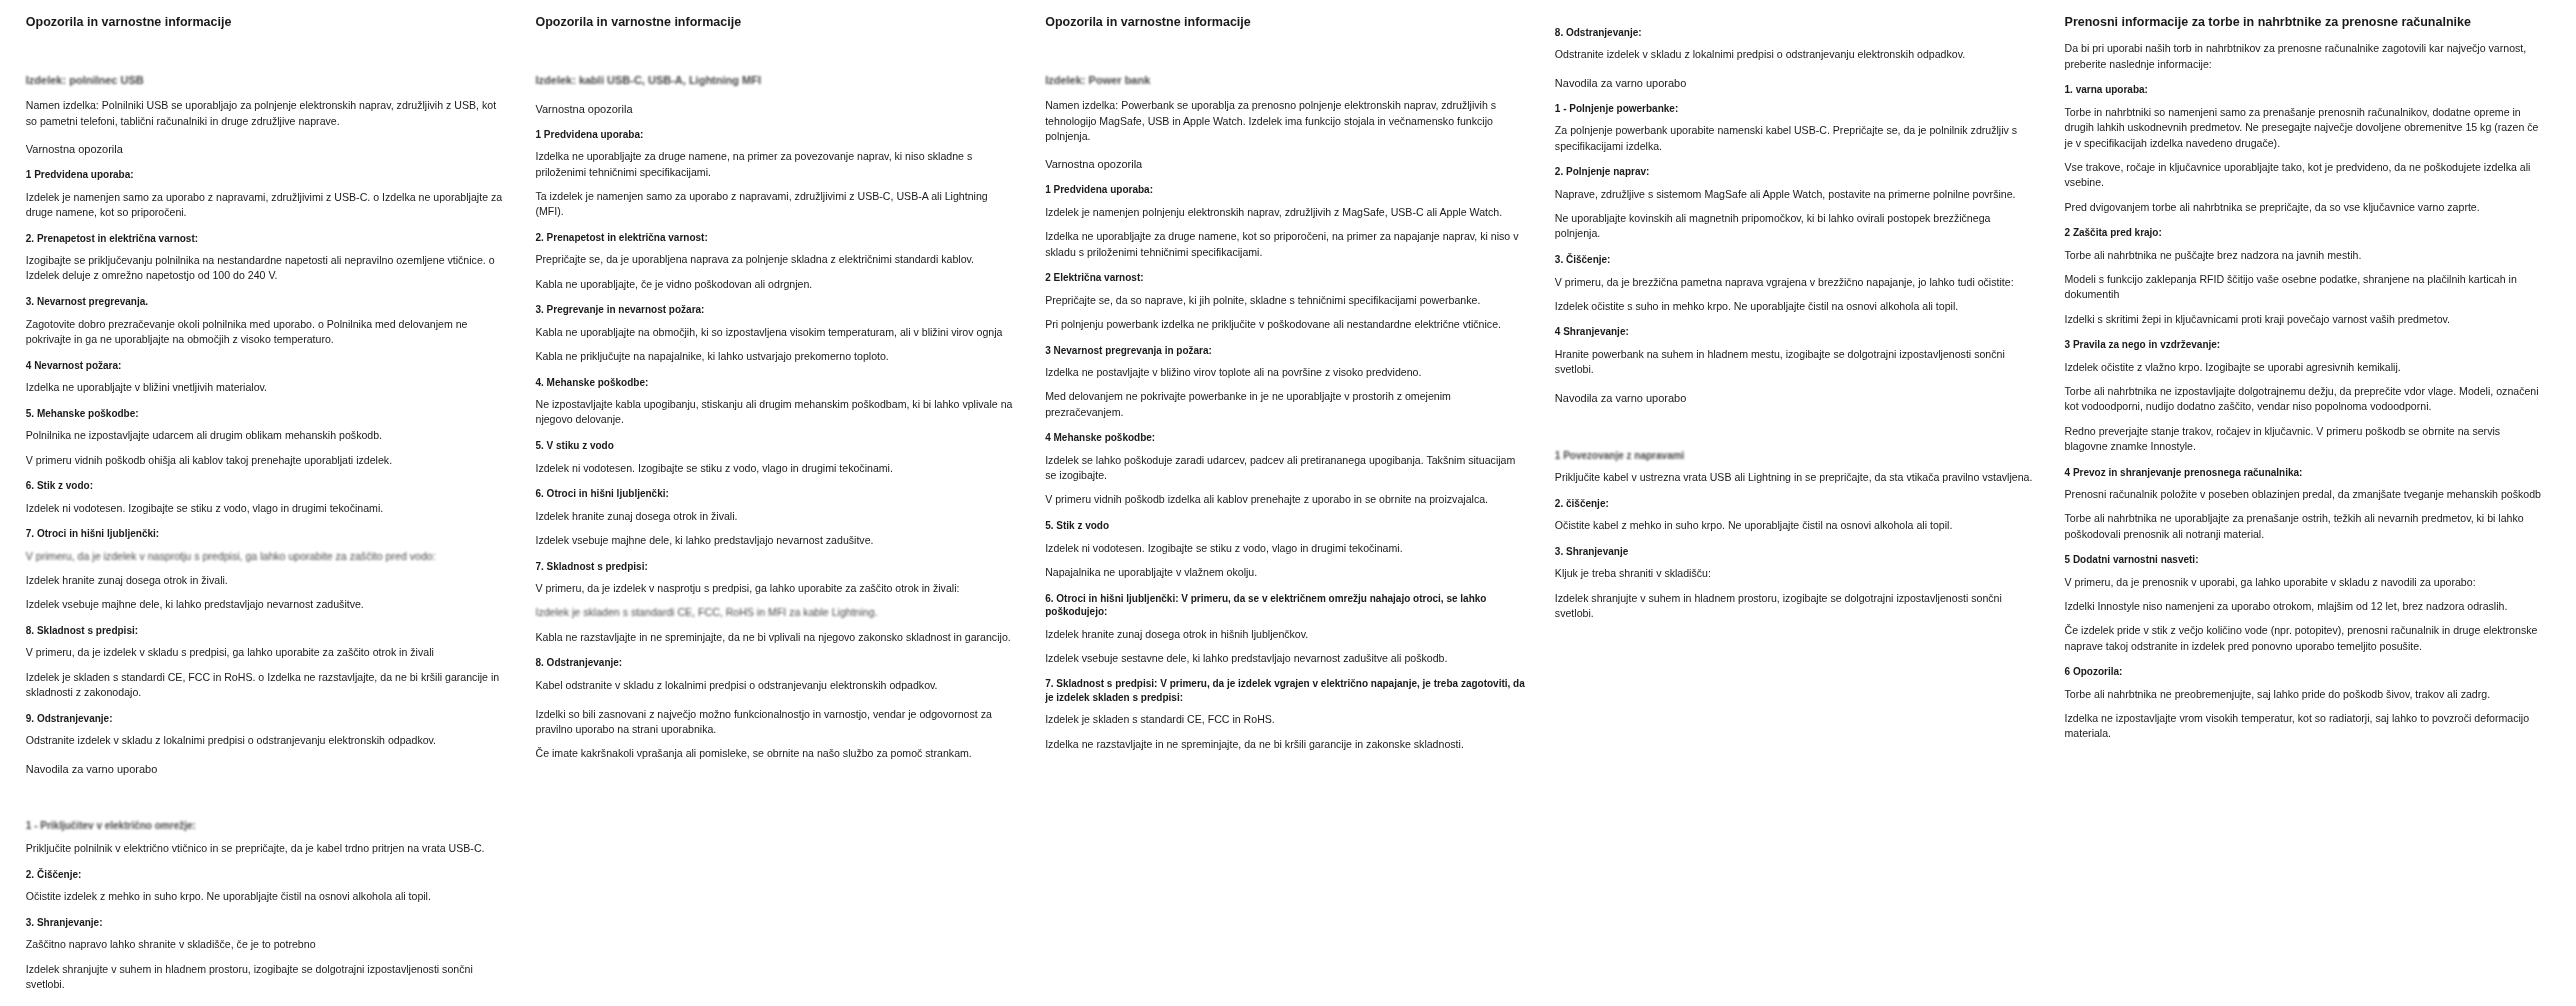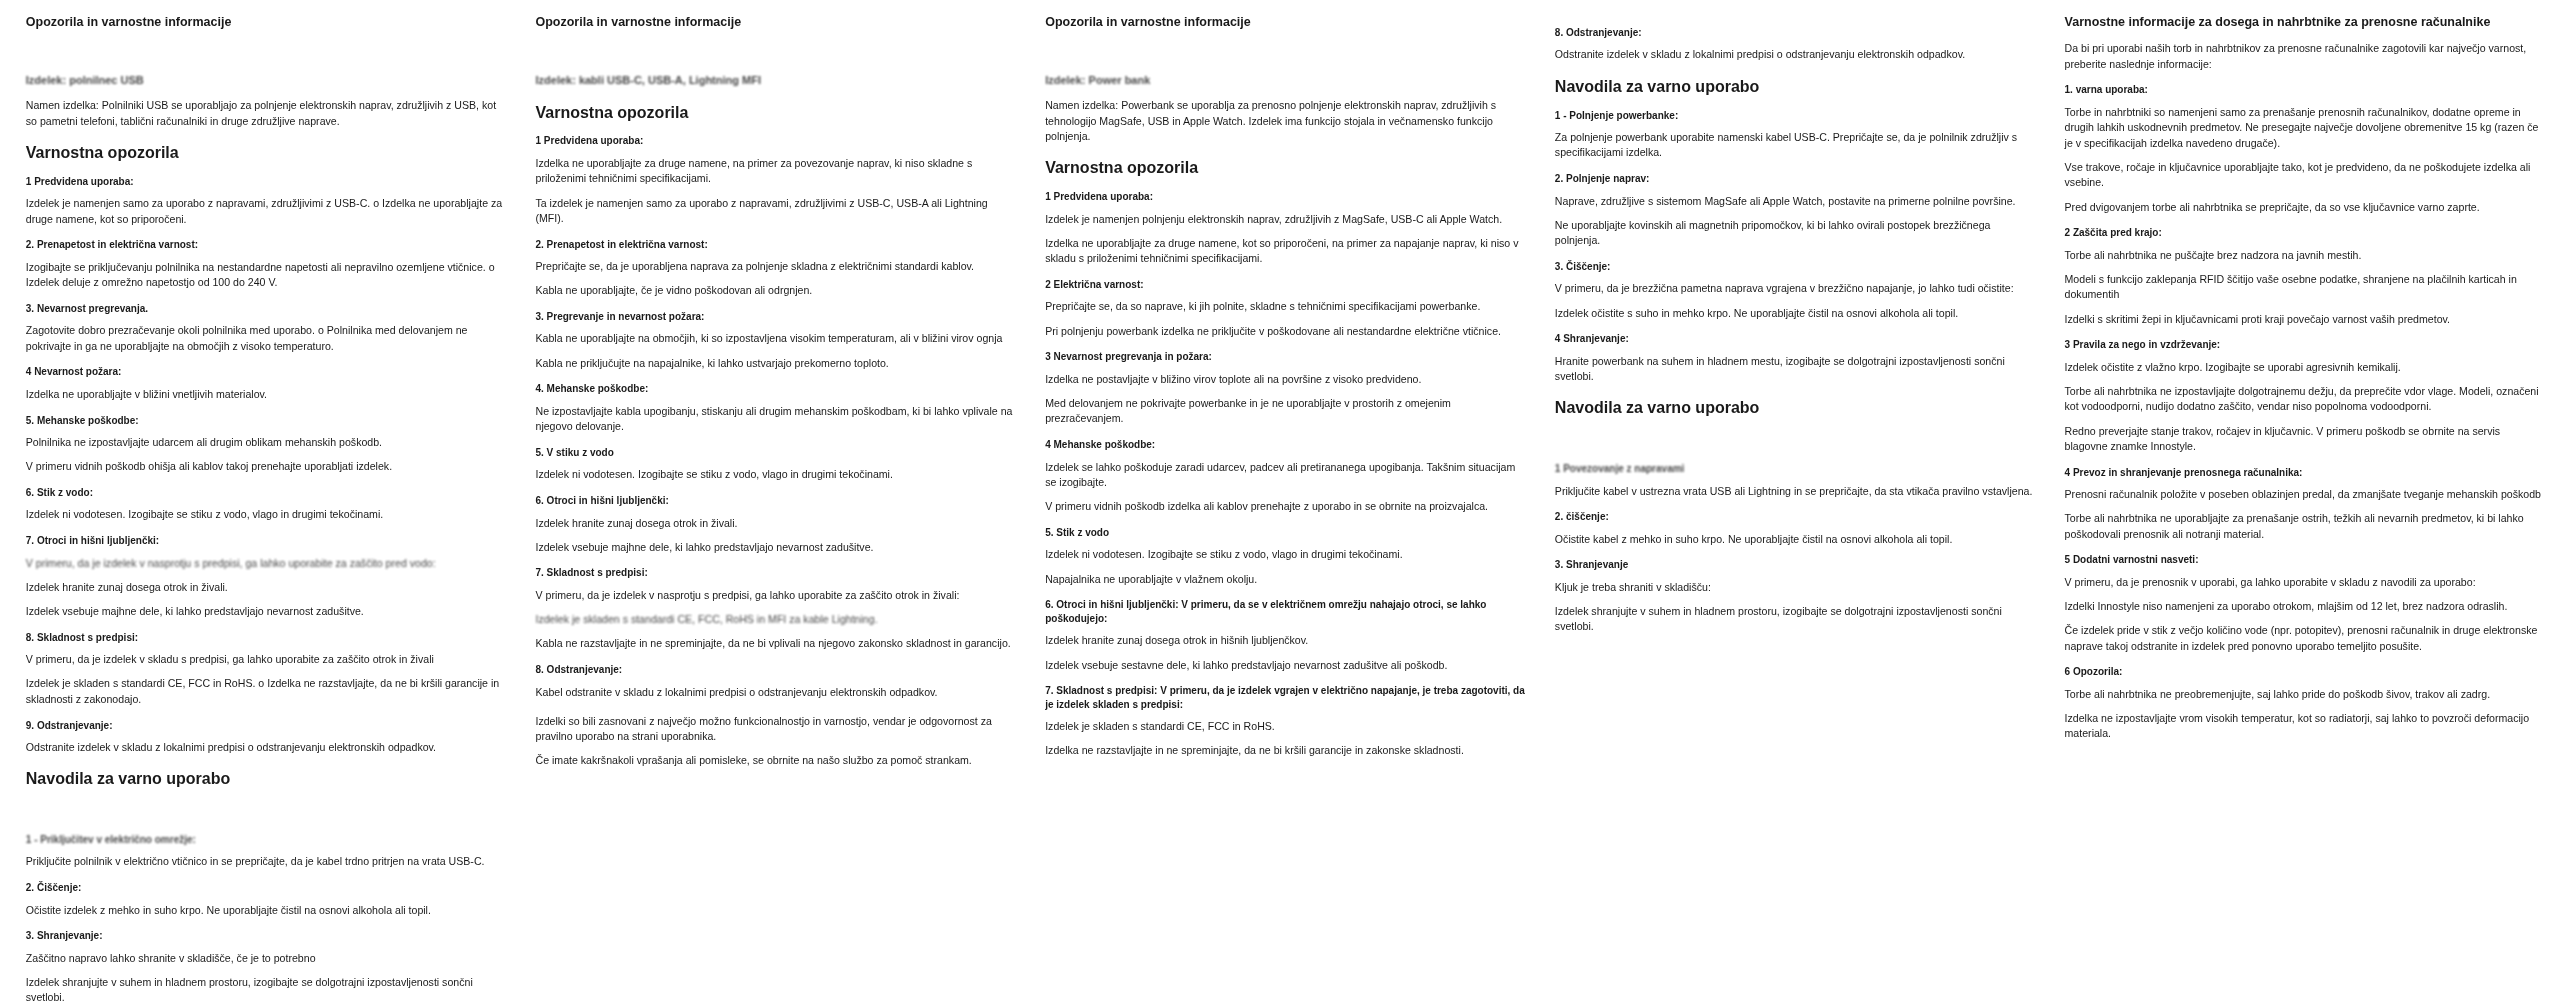--- a/index.html
+++ b/index.html
@@ -39,22 +39,22 @@
     line-height: 1.25;
   }
   .lead {
     font-size: 11px;
     font-weight: bold;
     margin: 0 0 9.7px 0;
     line-height: 1.4;
     position: relative;
   }
   .sec-head {
-    font-size: 16px;
-    font-weight: bold;
+    font-size: 11px;
+    font-weight: normal;
     margin: 13px 0 8.9px 0;
     line-height: 1.35;
   }
   .sub-head {
     font-size: 10px;
     font-weight: bold;
     margin: 11.3px 0 8px 0;
     line-height: 1.35;
   }
   p.para {
@@ -189,21 +189,21 @@
       <div class="sec-head">Navodila za varno uporabo</div>
       <div class="sub-head blurred">1 Povezovanje z napravami</div>
       <p class="para">Priključite kabel v ustrezna vrata USB ali Lightning in se prepričajte, da sta vtikača pravilno vstavljena.</p>
       <div class="sub-head">2. čiščenje:</div>
       <p class="para">Očistite kabel z mehko in suho krpo. Ne uporabljajte čistil na osnovi alkohola ali topil.</p>
       <div class="sub-head">3. Shranjevanje</div>
       <p class="para">Kljuk je treba shraniti v skladišču:</p>
       <p class="para">Izdelek shranjujte v suhem in hladnem prostoru, izogibajte se dolgotrajni izpostavljenosti sončni svetlobi.</p>
     </div>
     <div class="col">
-      <h2 class="doc-title">Varnostne informacije za dosega in nahrbtnike za prenosne računalnike</h2>
+      <h2 class="doc-title">Prenosni informacije za torbe in nahrbtnike za prenosne računalnike</h2>
       <p class="para">Da bi pri uporabi naših torb in nahrbtnikov za prenosne računalnike zagotovili kar največjo varnost, preberite naslednje informacije:</p>
       <div class="sub-head">1. varna uporaba:</div>
       <p class="para">Torbe in nahrbtniki so namenjeni samo za prenašanje prenosnih računalnikov, dodatne opreme in drugih lahkih uskodnevnih predmetov. Ne presegajte največje dovoljene obremenitve 15 kg (razen če je v specifikacijah izdelka navedeno drugače).</p>
       <p class="para">Vse trakove, ročaje in ključavnice uporabljajte tako, kot je predvideno, da ne poškodujete izdelka ali vsebine.</p>
       <p class="para">Pred dvigovanjem torbe ali nahrbtnika se prepričajte, da so vse ključavnice varno zaprte.</p>
       <div class="sub-head">2 Zaščita pred krajo:</div>
       <p class="para">Torbe ali nahrbtnika ne puščajte brez nadzora na javnih mestih.</p>
       <p class="para">Modeli s funkcijo zaklepanja RFID ščitijo vaše osebne podatke, shranjene na plačilnih karticah in dokumentih</p>
       <p class="para">Izdelki s skritimi žepi in ključavnicami proti kraji povečajo varnost vaših predmetov.</p>
       <div class="sub-head">3 Pravila za nego in vzdrževanje:</div>

